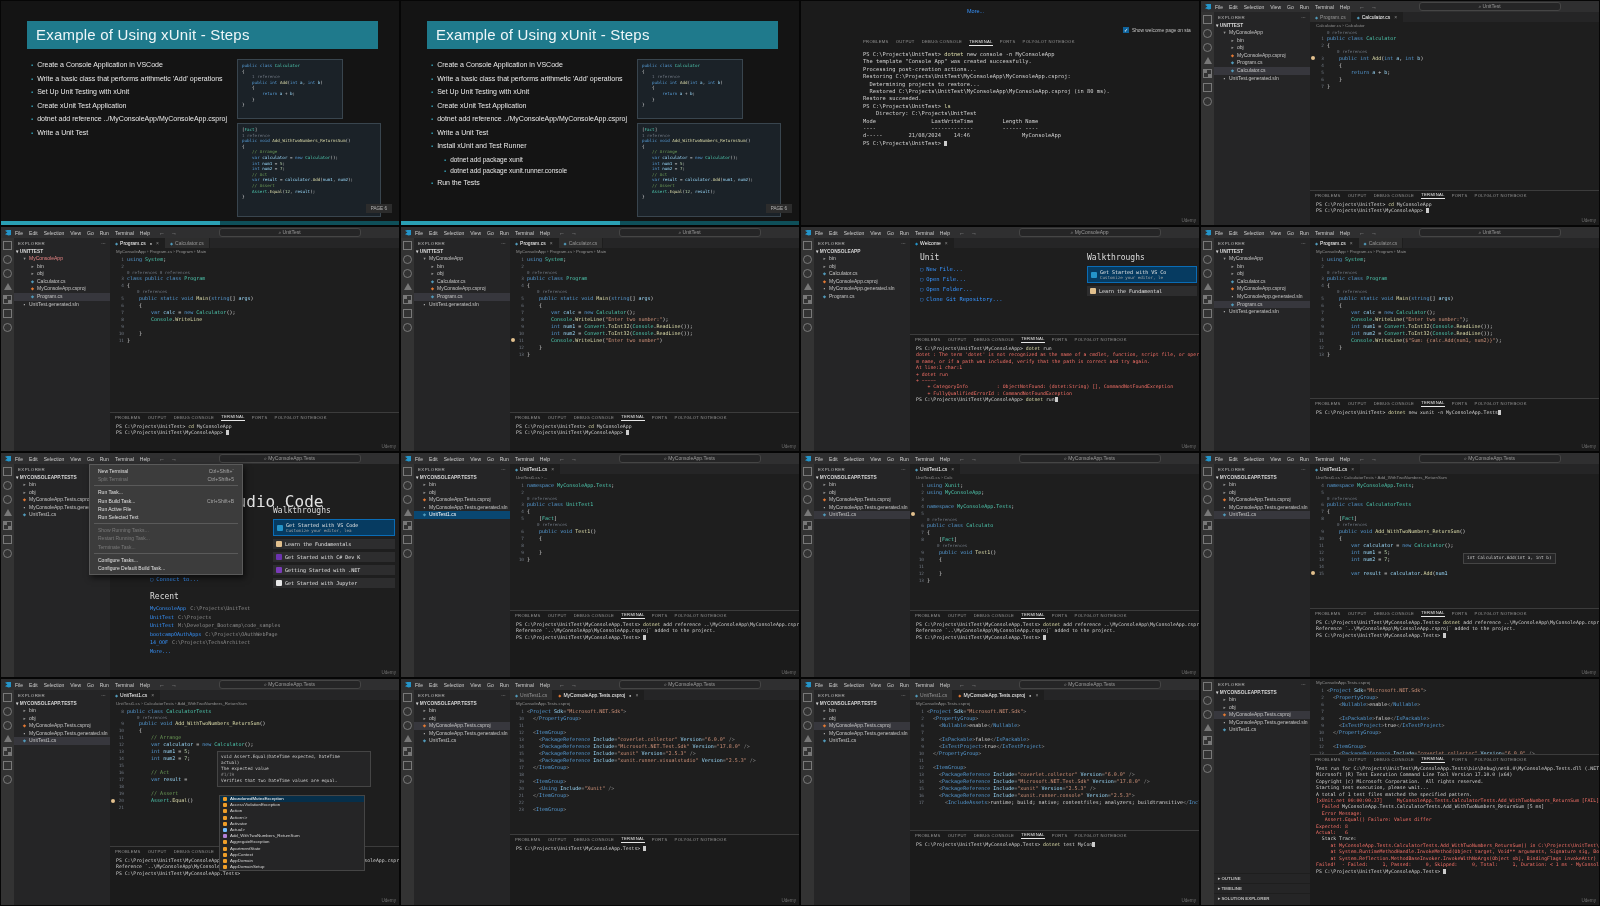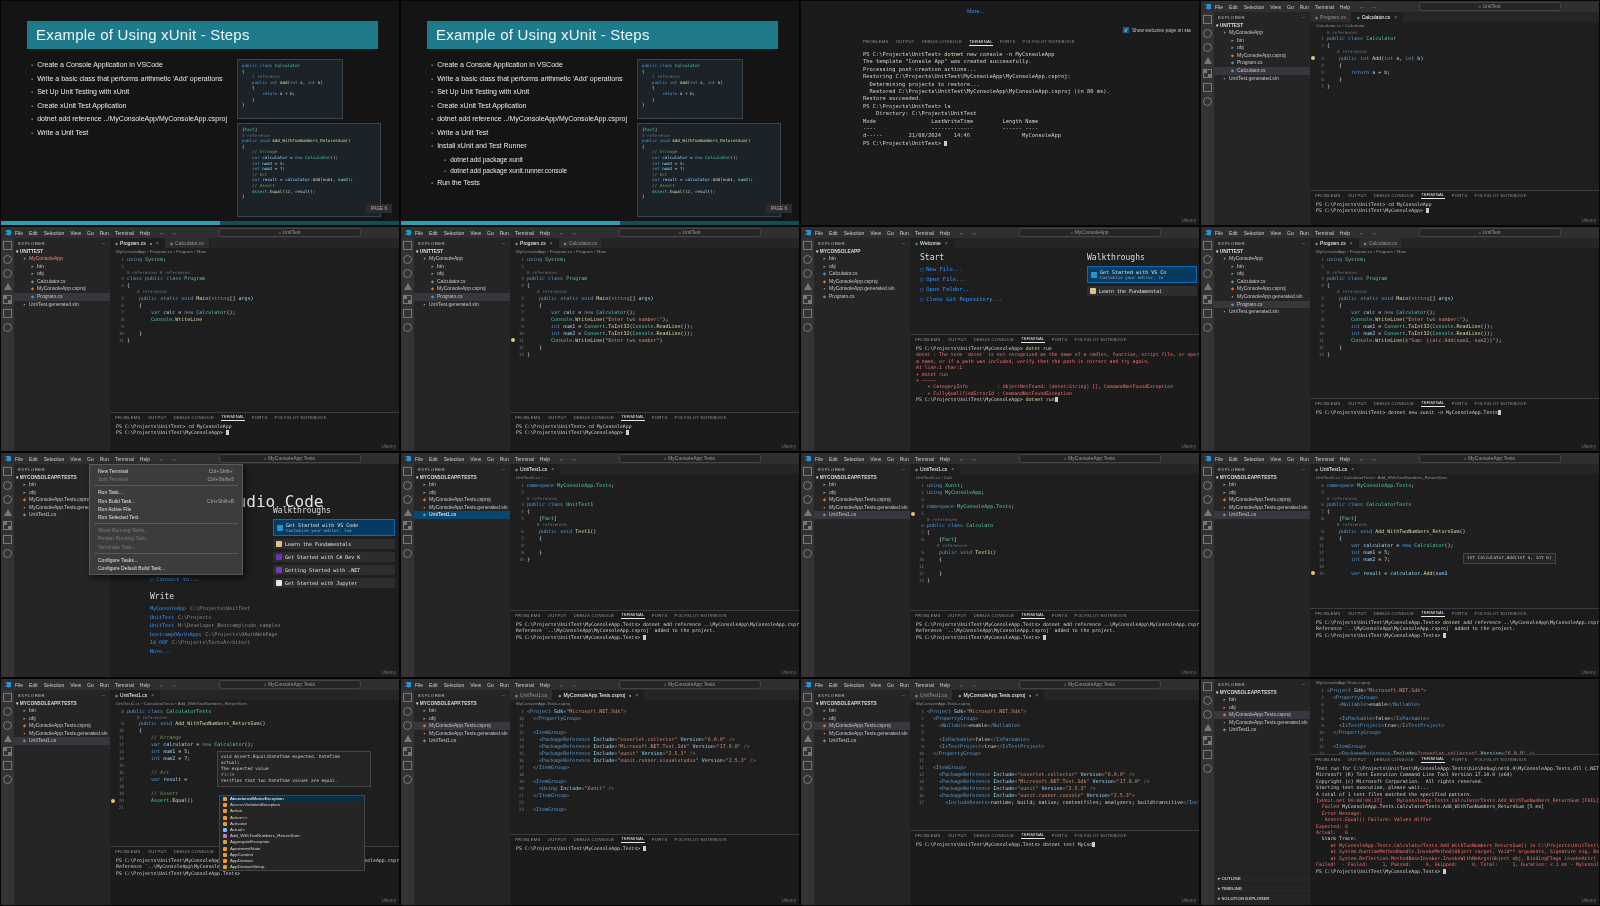--- a/index.html
+++ b/index.html
@@ -530,21 +530,21 @@
         <div class="editor">
           <div class="tabsrow">
             <div class="tab active">
               <span class="tdot" style="color: rgb(36, 148, 201);">◆</span>
               <span>Welcome</span>
               <span class="tclose">×</span>
             </div>
           </div>
           <div class="codearea code" style="position: relative;">
             <div style="position: absolute; left: 10px; top: 5px;">
-              <div class="wt-h">Start</div>
+              <div class="wt-h">Unit</div>
               <div class="wt-link"><span class="lic">▢</span><span>New File...</span></div>
               <div class="wt-link"><span class="lic">▢</span><span>Open File...</span></div>
               <div class="wt-link"><span class="lic">▢</span><span>Open Folder...</span></div>
               <div class="wt-link"><span class="lic">▢</span><span>Clone Git Repository...</span></div>
             </div>
             <div style="position: absolute; right: 2px; top: 5px; width: 110px;">
               <div class="wt-h">Walkthroughs</div>
               <div class="wt-card hl">
                 <div class="cic" style="background: rgb(36, 148, 201);"></div>
                 <div>
@@ -719,21 +719,21 @@
             <div class="wt-title" style="left: 40px; top: 28px;">Visual Studio Code</div>
             <div class="wt-sub" style="left: 40px; top: 50px;">Editing evolved</div>
             <div style="position: absolute; left: 40px; top: 72px;">
               <div class="wt-link"><span class="lic">▢</span><span>New File...</span></div>
               <div class="wt-link"><span class="lic">▢</span><span>Open File...</span></div>
               <div class="wt-link"><span class="lic">▢</span><span>Open Folder...</span></div>
               <div class="wt-link"><span class="lic">▢</span><span>Clone Git Repository...</span></div>
               <div class="wt-link"><span class="lic">▢</span><span>Connect to...</span></div>
             </div>
             <div style="position: absolute; left: 40px; top: 128px;">
-              <div class="wt-h">Write</div>
+              <div class="wt-h">Recent</div>
               <div class="wt-recent-row"><span class="nm">MyConsoleApp</span><span class="pth">C:\Projects\UnitTest</span></div>
               <div class="wt-recent-row"><span class="nm">UnitTest</span><span class="pth">C:\Projects</span></div>
               <div class="wt-recent-row"><span class="nm">UnitTest</span><span class="pth">M:\Developer_Bootcamp\code_samples</span></div>
               <div class="wt-recent-row"><span class="nm">bootcampOAuthApps</span><span class="pth">C:\Projects\OAuthWebPage</span></div>
               <div class="wt-recent-row"><span class="nm">14_OOF</span><span class="pth">C:\Projects\TechsArchitect</span></div>
               <div class="wt-recent-row"><span class="nm">More...</span></div>
             </div>
             <div style="position: absolute; right: 4px; top: 42px; width: 122px;">
               <div class="wt-h">Walkthroughs</div>
               <div class="wt-card hl">

